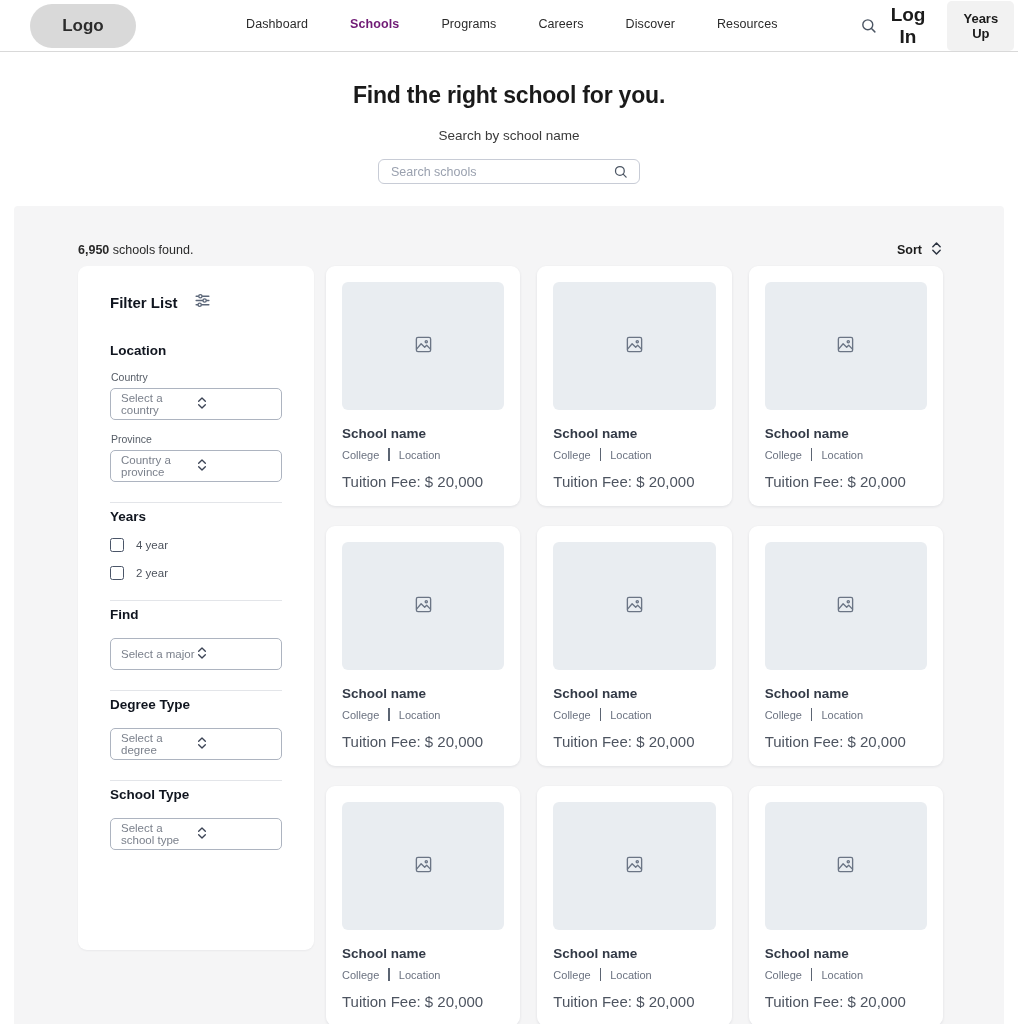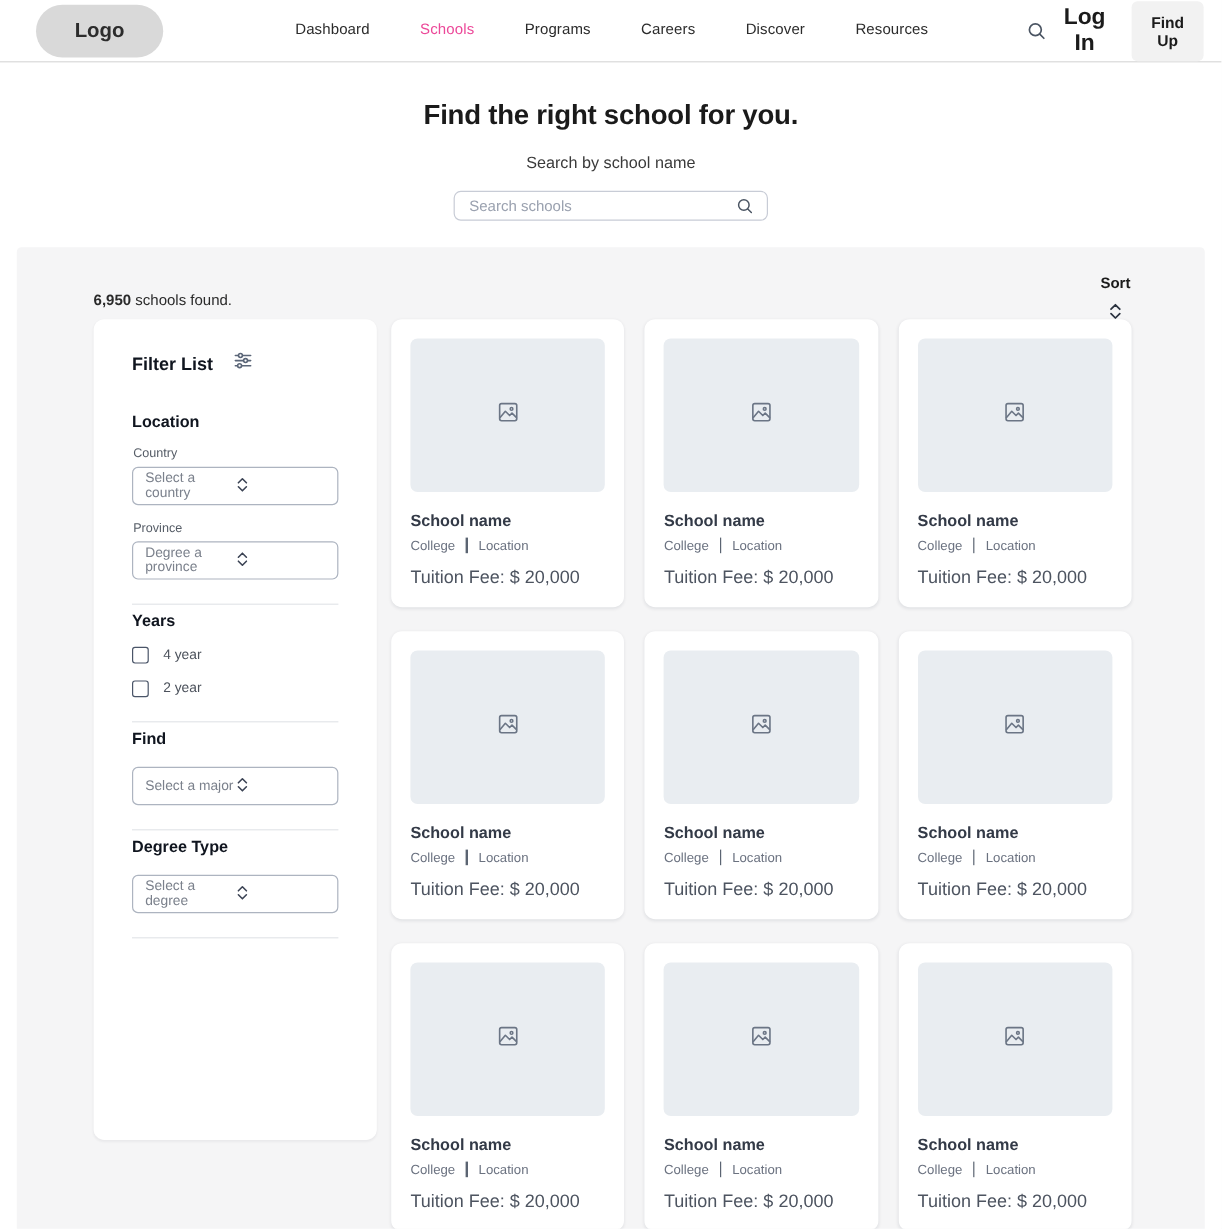--- a/index.html
+++ b/index.html
@@ -37,22 +37,22 @@
     margin-left: 6px;
   }
   .nav {
     display: flex;
     align-items: flex-start;
     gap: 42px;
     margin-left: 110px;
   }
   .nav-item {
     font-size: 12.5px;
-    color: #ec4899;
-    font-weight: 400;
+    color: #701a75;
+    font-weight: 700;
     letter-spacing: .1px;
     cursor: pointer;
     white-space: nowrap;
   }
   .nav-item.inactive { font-weight: 400; color: #2b2b2b; }
   .nav-search {
     margin-left: 40px;
     display: flex;
     align-items: center;
     cursor: pointer;
@@ -146,21 +146,20 @@
     font-size: 12.5px;
     color: #2a2a2a;
   }
   .results-text b { font-weight: 700; }
   .sort {
     margin-left: auto;
     display: flex;
     align-items: center;
     gap: 9px;
     cursor: pointer;
-    flex-direction: column;
   }
   .sort-label { font-size: 12.5px; font-weight: 700; color: #1b1b1b; }
 
   .layout {
     display: flex;
     gap: 12px;
     padding: 0 15px 0 64px;
     align-items: flex-start;
   }
 
@@ -298,21 +297,21 @@
     <div class="nav-search">
       <svg width="17" height="17" viewBox="0 0 24 24" fill="none" stroke="currentColor" stroke-width="2" stroke-linecap="round">
         <circle cx="11" cy="11" r="7"></circle>
           <line x1="16.2" y1="16.2" x2="21" y2="21"></line>
       </svg>
     </div>
   </nav>
 
   <div class="header-right">
     <button class="login-btn">Log In</button>
-    <button class="signup-btn">Find Up</button>
+    <button class="signup-btn">Years Up</button>
   </div>
 </div>
 
 <div class="hero">
   <div class="hero-title">Find the right school for you.</div>
   <div class="hero-sub">Search by school name</div>
   <div class="search-wrap">
     <input type="text" placeholder="Search schools" style="">
     <span class="search-ico">
       <svg width="15" height="15" viewBox="0 0 24 24" fill="none" stroke="currentColor" stroke-width="2" stroke-linecap="round">
@@ -364,21 +363,21 @@
           <span>Select a country</span>
           <span>
             <svg width="10" height="14" viewBox="0 0 12 16" fill="none" stroke="#3b4354" stroke-width="1.6" stroke-linecap="round" stroke-linejoin="round">
               <polyline points="2,6 6,2 10,6"></polyline>
                 <polyline points="2,10 6,14 10,10"></polyline>
             </svg>
           </span>
         </div>
         <div class="field-label">Province</div>
         <div class="select">
-          <span>Degree a province</span>
+          <span>Country a province</span>
           <span>
             <svg width="10" height="14" viewBox="0 0 12 16" fill="none" stroke="#3b4354" stroke-width="1.6" stroke-linecap="round" stroke-linejoin="round">
               <polyline points="2,6 6,2 10,6"></polyline>
                 <polyline points="2,10 6,14 10,10"></polyline>
             </svg>
           </span>
         </div>
       </div>
 
       <div class="divider"></div>
@@ -420,20 +419,32 @@
             <svg width="10" height="14" viewBox="0 0 12 16" fill="none" stroke="#3b4354" stroke-width="1.6" stroke-linecap="round" stroke-linejoin="round">
               <polyline points="2,6 6,2 10,6"></polyline>
                 <polyline points="2,10 6,14 10,10"></polyline>
             </svg>
           </span>
         </div>
       </div>
 
       <div class="divider"></div>
 
+      <div class="sec mt18">
+        <div class="sec-title">School Type</div>
+        <div class="select mt16">
+          <span>Select a school type</span>
+          <span>
+            <svg width="10" height="14" viewBox="0 0 12 16" fill="none" stroke="#3b4354" stroke-width="1.6" stroke-linecap="round" stroke-linejoin="round">
+              <polyline points="2,6 6,2 10,6"></polyline>
+                <polyline points="2,10 6,14 10,10"></polyline>
+            </svg>
+          </span>
+        </div>
+      </div>
     </aside>
 
     <div class="grid" id="grid">
   <div class="card">
     <div class="card-img">
       <span>
         <svg width="19" height="19" viewBox="0 0 24 24" fill="none" stroke="#6b7585" stroke-width="1.7" stroke-linecap="round" stroke-linejoin="round">
           <rect x="3" y="3" width="18" height="18" rx="2"></rect>
           <circle cx="15.5" cy="8.5" r="1.4"></circle>
           <polyline points="3.5,17.5 9,11 13.5,15.5 16,13 20.5,17.5"></polyline>

